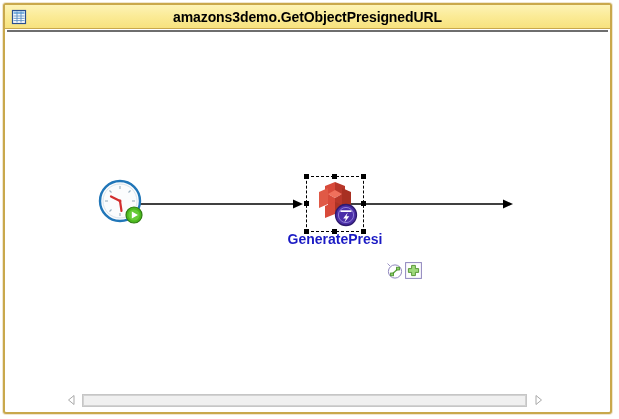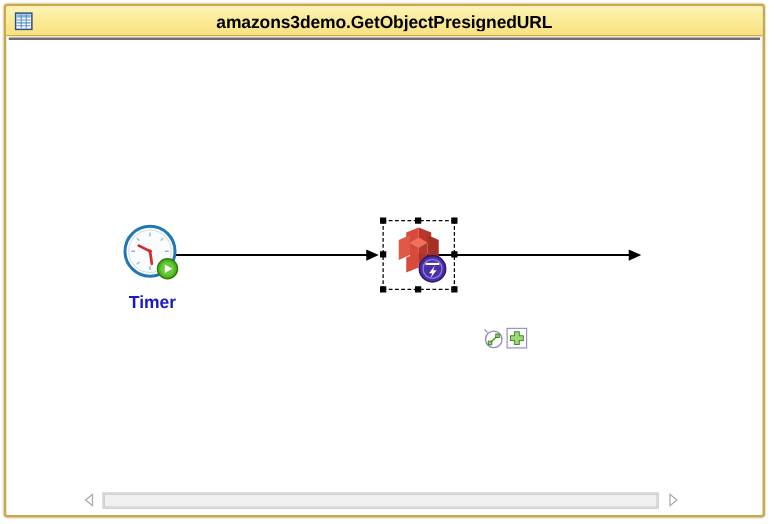--- a/index.html
+++ b/index.html
@@ -237,21 +237,20 @@
             <line x1="24" y1="23" x2="15" y2="18.5" stroke="#d22f2f" stroke-width="2.2" stroke-linecap="round"></line>
             <line x1="24" y1="23" x2="25.5" y2="33" stroke="#d22f2f" stroke-width="2.2" stroke-linecap="round"></line>
             <circle cx="24" cy="23" r="1.4" fill="#d22f2f"></circle>
             <g>
               <circle cx="38" cy="37" r="8" fill="#4cb81e" stroke="#2f7d12" stroke-width="1.2"></circle>
               <circle cx="38" cy="37" r="5.6" fill="#6fd13f" opacity="0.75"></circle>
               <polygon points="35.8,33.6 42,37 35.8,40.4" fill="#ffffff"></polygon>
             </g>
           </svg>
         </div>
-        <div class="node-label">Timer</div>
       </div>
 
       <div class="node" id="node-action">
         <div class="node-icon-box">
           <svg width="52" height="56" viewBox="0 0 52 56">
             <g>
               <polygon points="16,10 26,6 26,16 16,20" fill="#d84a3a"></polygon>
               <polygon points="36,10 26,6 26,16 36,20" fill="#b8372a"></polygon>
               <polygon points="10,16 19,12 19,28 10,32" fill="#e05946"></polygon>
               <polygon points="42,16 33,12 33,28 42,32" fill="#a83022"></polygon>
@@ -273,20 +272,21 @@
             <span class="handle h-nw"></span>
             <span class="handle h-n"></span>
             <span class="handle h-ne"></span>
             <span class="handle h-w"></span>
             <span class="handle h-e"></span>
             <span class="handle h-sw"></span>
             <span class="handle h-s"></span>
             <span class="handle h-se"></span>
           </div>
         </div>
+        <div class="node-label">GeneratePresi</div>
       </div>
 
 
       <div id="action-buttons">
         <svg class="mini-btn" viewBox="0 0 17 17">
           <path d="M1.5,1.5 L4,4" stroke="#9b93c4" stroke-width="1" fill="none"></path>
           <circle cx="9" cy="9.5" r="6.6" fill="#ffffff" stroke="#8f86bd" stroke-width="1"></circle>
           <line x1="6" y1="12.3" x2="12" y2="6.7" stroke="#5aa83a" stroke-width="1.3"></line>
           <rect x="4.6" y="11" width="2.8" height="2.8" fill="#8fd46a" stroke="#3f8523" stroke-width="0.8"></rect>
           <rect x="10.6" y="5.2" width="2.8" height="2.8" fill="#8fd46a" stroke="#3f8523" stroke-width="0.8"></rect>

